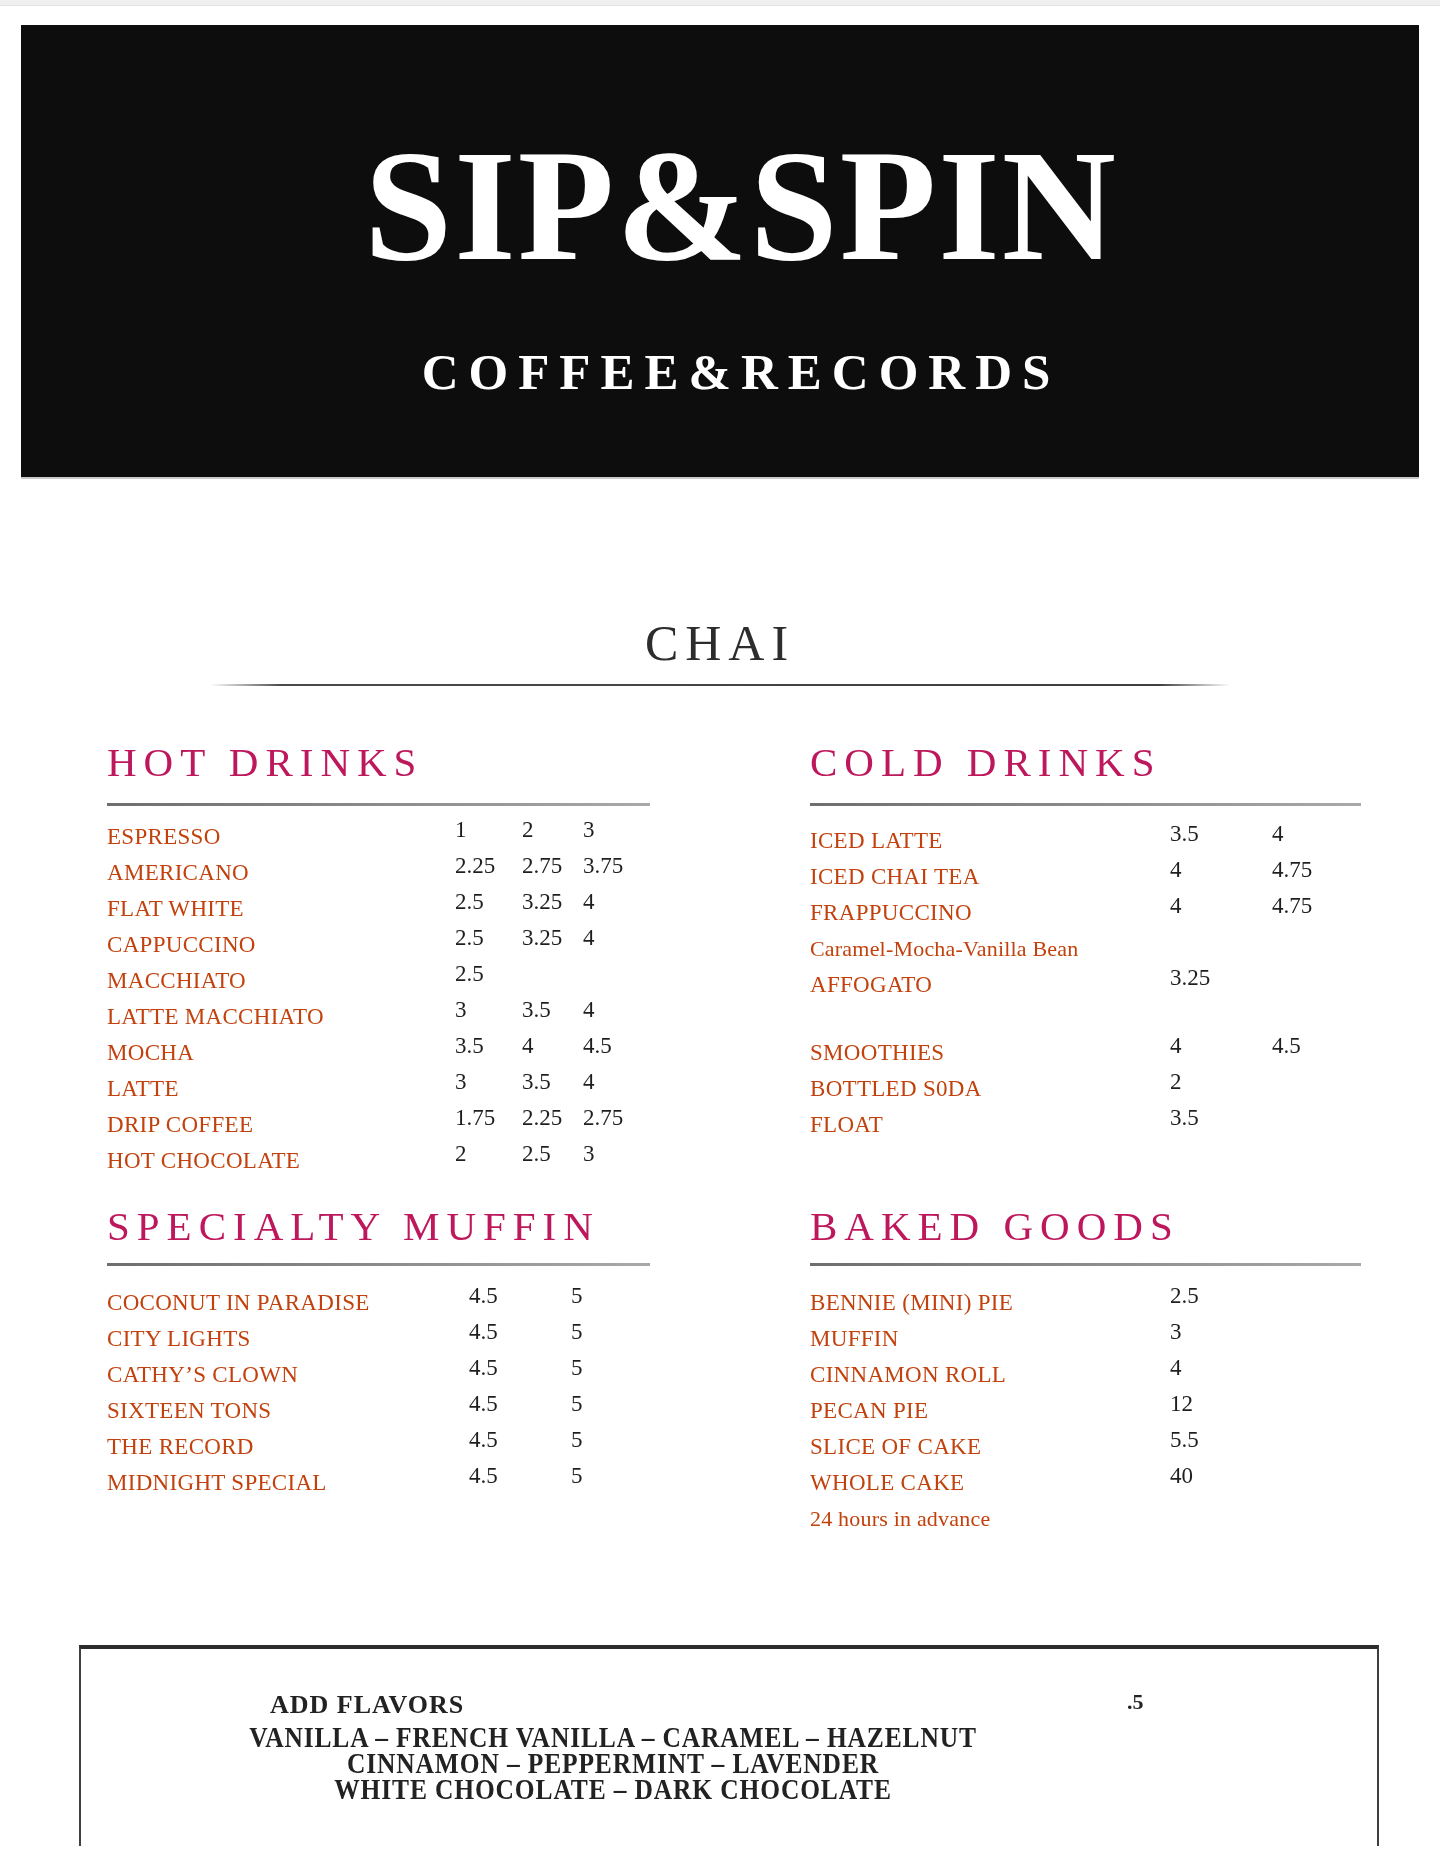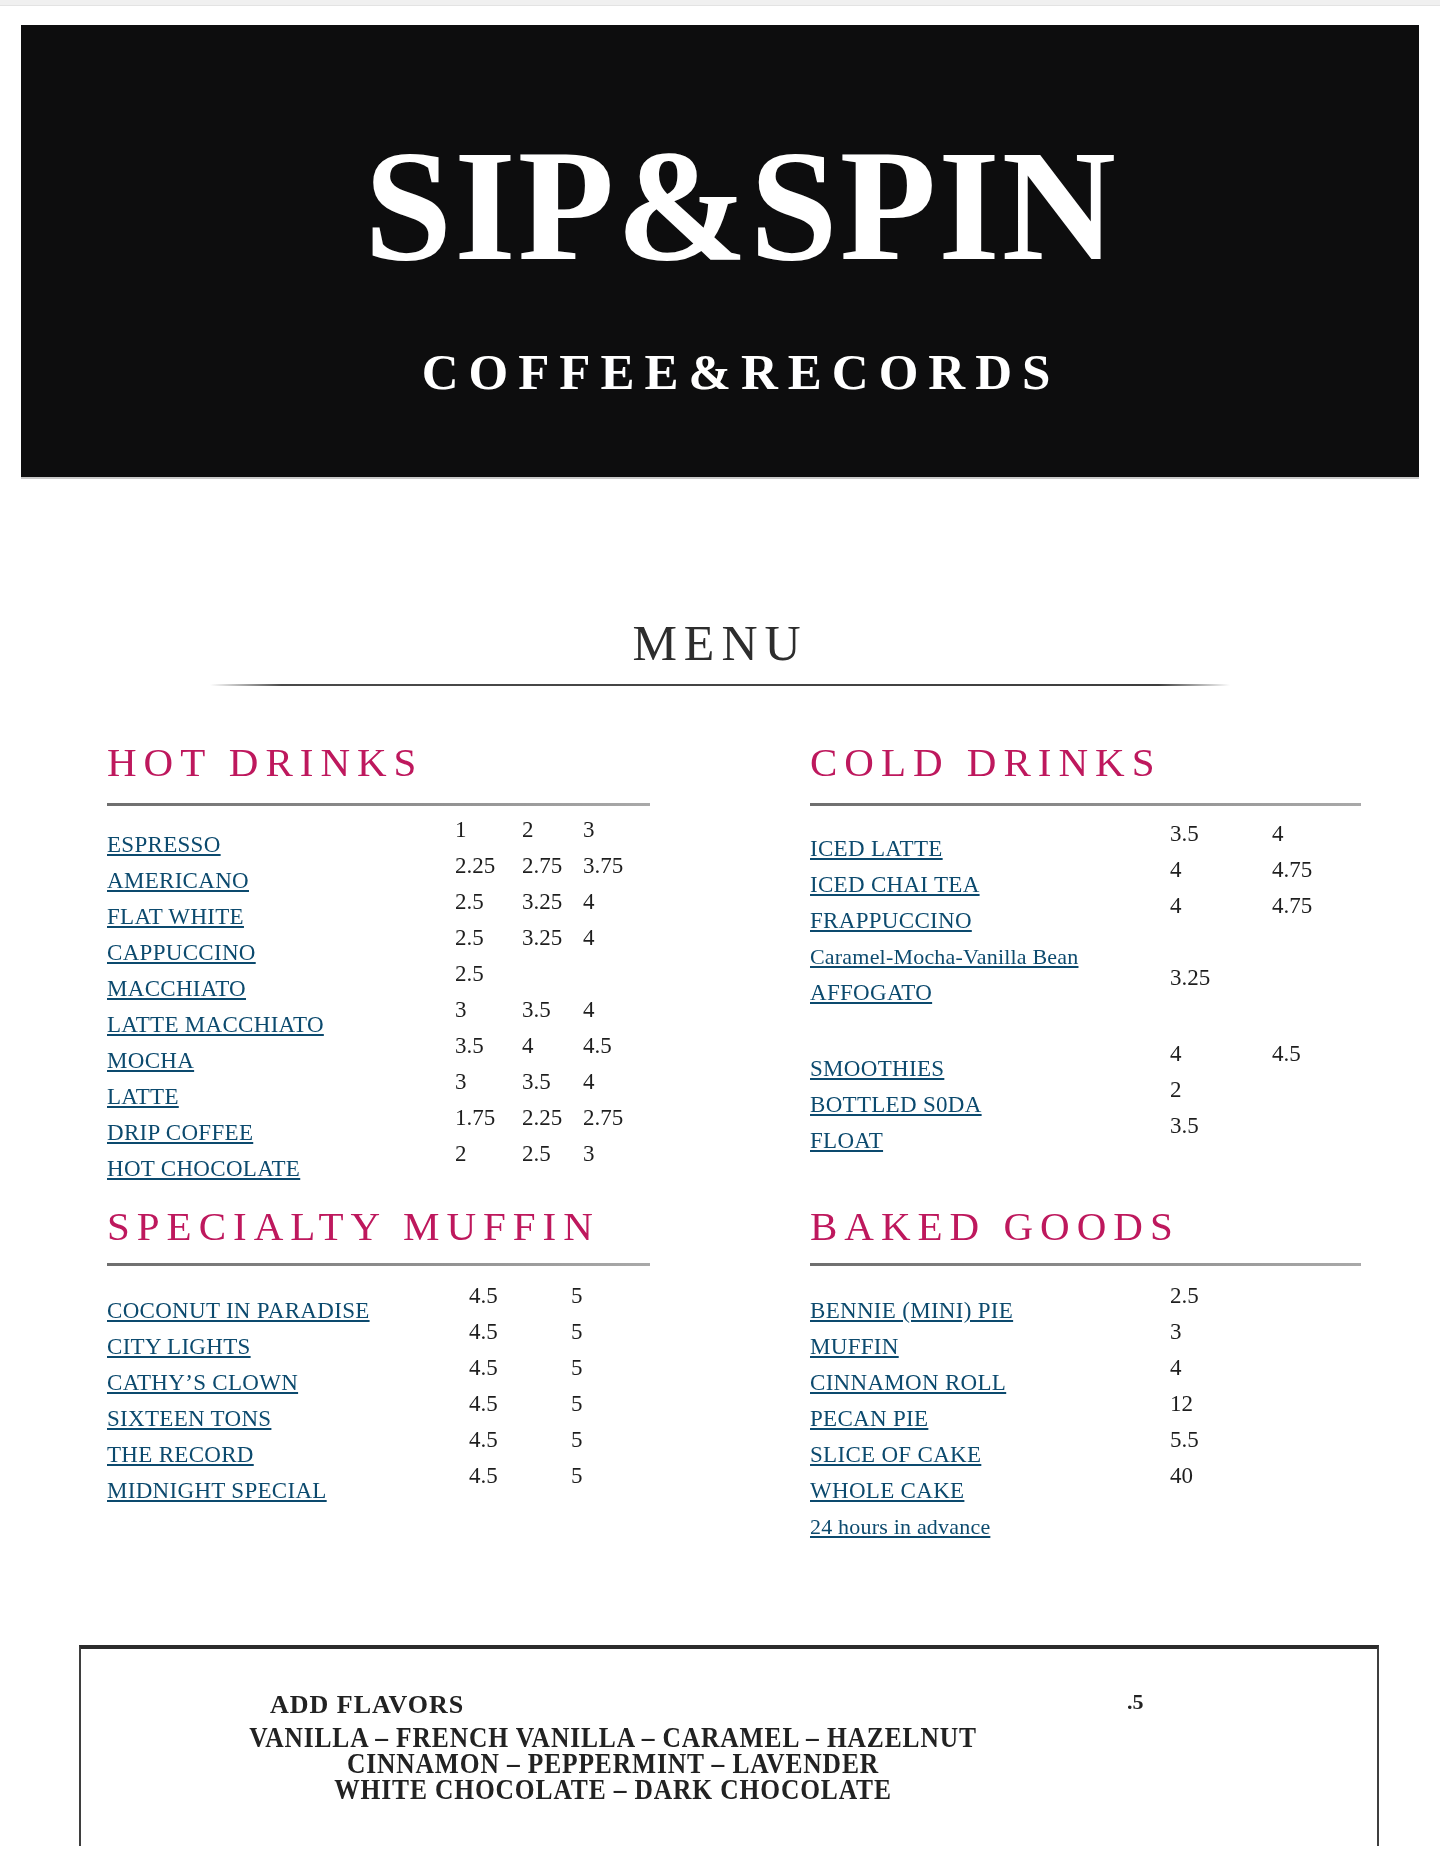--- a/index.html
+++ b/index.html
@@ -61,34 +61,34 @@
   #sec-cold .section-rule, #sec-baked .section-rule { width:551px; }
 
   .rows { position:absolute; left:0; }
   #sec-hot .rows       { top:79px; width:650px; }
   #sec-cold .rows      { top:83px; width:600px; }
   #sec-specialty .rows { top:85px; width:650px; }
   #sec-baked .rows     { top:85px; width:600px; }
 
   .row { position:relative; height:36px; line-height:36px; }
   .row .name {
-    position:absolute; left:0; top:8px; line-height:36px;
-    font-size:23px; letter-spacing:0.3px; color:#0c4a6e; white-space:nowrap;text-decoration:underline;
+    position:absolute; left:0; top:0; line-height:36px;
+    font-size:23px; letter-spacing:0.3px; color:#c2410c; white-space:nowrap;
   }
   .row .p {
     position:absolute; top:0; line-height:36px;
     font-size:23px; color:#1e1e1e;
     transform:translateY(-7px); white-space:nowrap;
   }
   #sec-hot .p1 { left:348px; }  #sec-hot .p2 { left:415px; }  #sec-hot .p3 { left:476px; }
   #sec-cold .p1 { left:360px; } #sec-cold .p2 { left:462px; }
   #sec-specialty .p1 { left:362px; } #sec-specialty .p2 { left:464px; }
   #sec-baked .p1 { left:360px; }
 
-  .row.gap { margin-top:40px; }
+  .row.gap { margin-top:32px; }
   .row.note .name { font-size:22px; letter-spacing:0.2px;text-align:center; }
   .row.note-gap { margin-top:6px; }
 
   
   .flavor-box {
     position:absolute; left:79px; top:1645px; width:1300px; height:201px;
     border-top:4px solid #2c2c2c;
     border-left:2px solid #3f3f3f;
     border-right:2px solid #3f3f3f;
     background:#ffffff;
@@ -116,21 +116,21 @@
 
 <div class="page">
 
   <div class="top-strip"></div>
 
   <div class="banner">
     <div class="banner-title">SIP&amp;SPIN</div>
     <div class="banner-subtitle">COFFEE&amp;RECORDS</div>
   </div>
 
-  <div class="menu-title">MENU</div>
+  <div class="menu-title">CHAI</div>
   <div class="menu-rule"></div>
 
   <section class="menu-section" id="sec-hot">
     <h2>HOT DRINKS</h2>
     <div class="section-rule"></div>
     <div class="rows">
 
     <div class="row">
           <span class="name">ESPRESSO</span>
           <span class="p p1">1</span>

